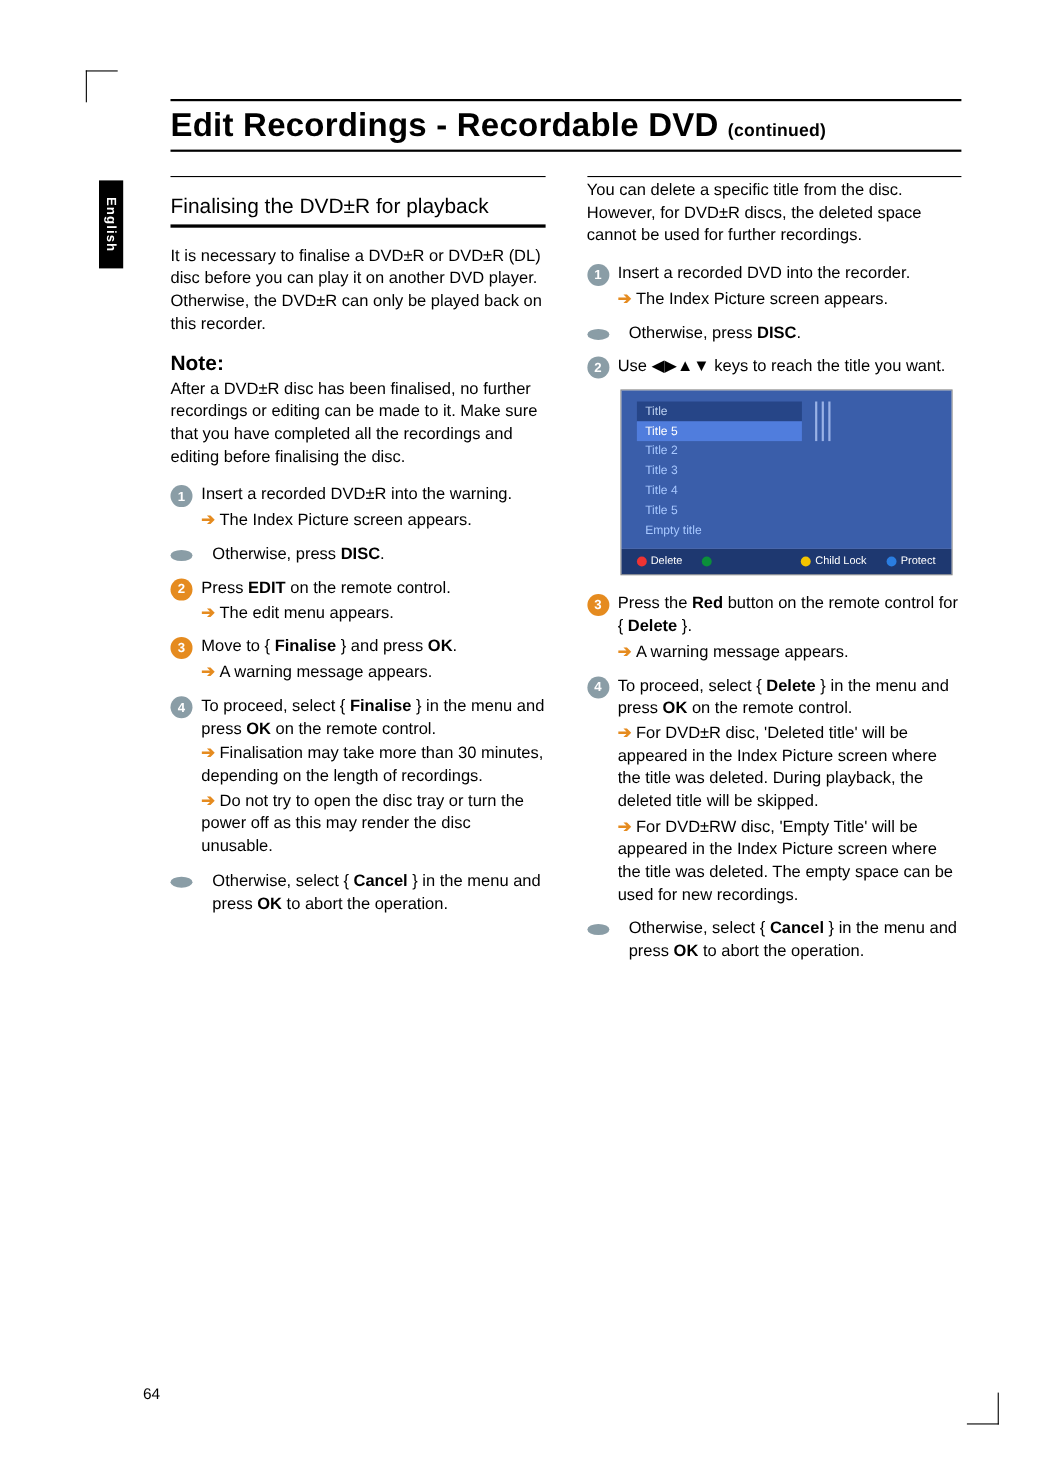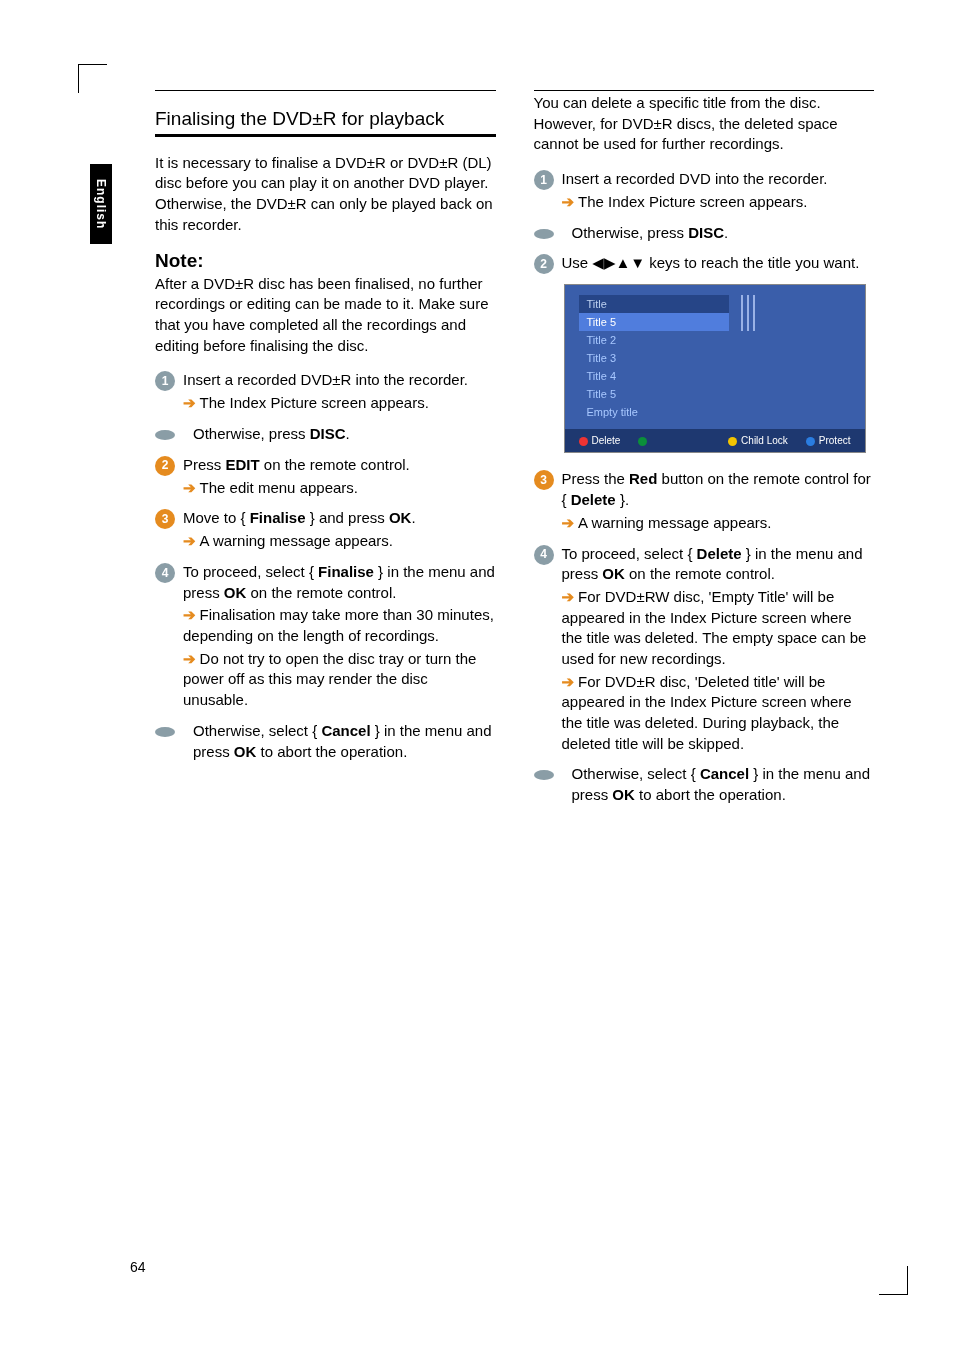--- a/index.html
+++ b/index.html
@@ -207,37 +207,41 @@
 </head>
 <body>
 
 <div class="crop-tl"></div>
 <div class="crop-br"></div>
 
 <div class="page">
 
   <div class="side-tab">English</div>
 
+  <h1 class="main-title">
+    <span>Edit Recordings - Recordable DVD</span>
+    <span class="cont">(continued)</span>
+  </h1>
 
   <div class="columns">
 
     <div class="col">
       <div class="double-rule">
         <div class="rule-thin"></div>
       </div>
       <div class="section-head">Finalising the DVD±R for playback</div>
 
       <p>It is necessary to finalise a DVD±R or DVD±R (DL) disc before you can play it on another DVD player. Otherwise, the DVD±R can only be played back on this recorder.</p>
 
       <div class="note-label">Note:</div>
       <p>After a DVD±R disc has been finalised, no further recordings or editing can be made to it. Make sure that you have completed all the recordings and editing before finalising the disc.</p>
 
       <div class="step">
         <span class="bullet b1">1</span>
-        <span class="body">Insert a recorded DVD±R into the recorder.</span>
+        <span class="body">Insert a recorded DVD±R into the warning.</span>
       </div>
       <div class="indent-arrow">
         <span class="arrow">➔</span><span>The Index Picture screen appears.</span>
       </div>
 
       <div class="step">
         <span class="b-dot"></span>
         <span class="body">
           <span>Otherwise, press </span><span class="bold">DISC</span><span>.</span>
         </span>
@@ -369,24 +373,24 @@
         <span class="arrow">➔</span><span>A warning message appears.</span>
       </div>
 
       <div class="step">
         <span class="bullet b2">4</span>
         <span class="body">
           <span>To proceed, select { </span><span class="bold">Delete</span><span> } in the menu and press </span><span class="bold">OK</span><span> on the remote control.</span>
         </span>
       </div>
       <div class="indent-arrow">
+        <span class="arrow">➔</span><span>For DVD±R disc, 'Deleted title' will be appeared in the Index Picture screen where the title was deleted. During playback, the deleted title will be skipped.</span>
+      </div>
+      <div class="indent-arrow">
         <span class="arrow">➔</span><span>For DVD±RW disc, 'Empty Title' will be appeared in the Index Picture screen where the title was deleted. The empty space can be used for new recordings.</span>
-      </div>
-      <div class="indent-arrow">
-        <span class="arrow">➔</span><span>For DVD±R disc, 'Deleted title' will be appeared in the Index Picture screen where the title was deleted. During playback, the deleted title will be skipped.</span>
       </div>
 
       <div class="step">
         <span class="b-dot"></span>
         <span class="body">
           <span>Otherwise, select { </span><span class="bold">Cancel</span><span> } in the menu and press </span><span class="bold">OK</span><span> to abort the operation.</span>
         </span>
       </div>
 
     </div>

